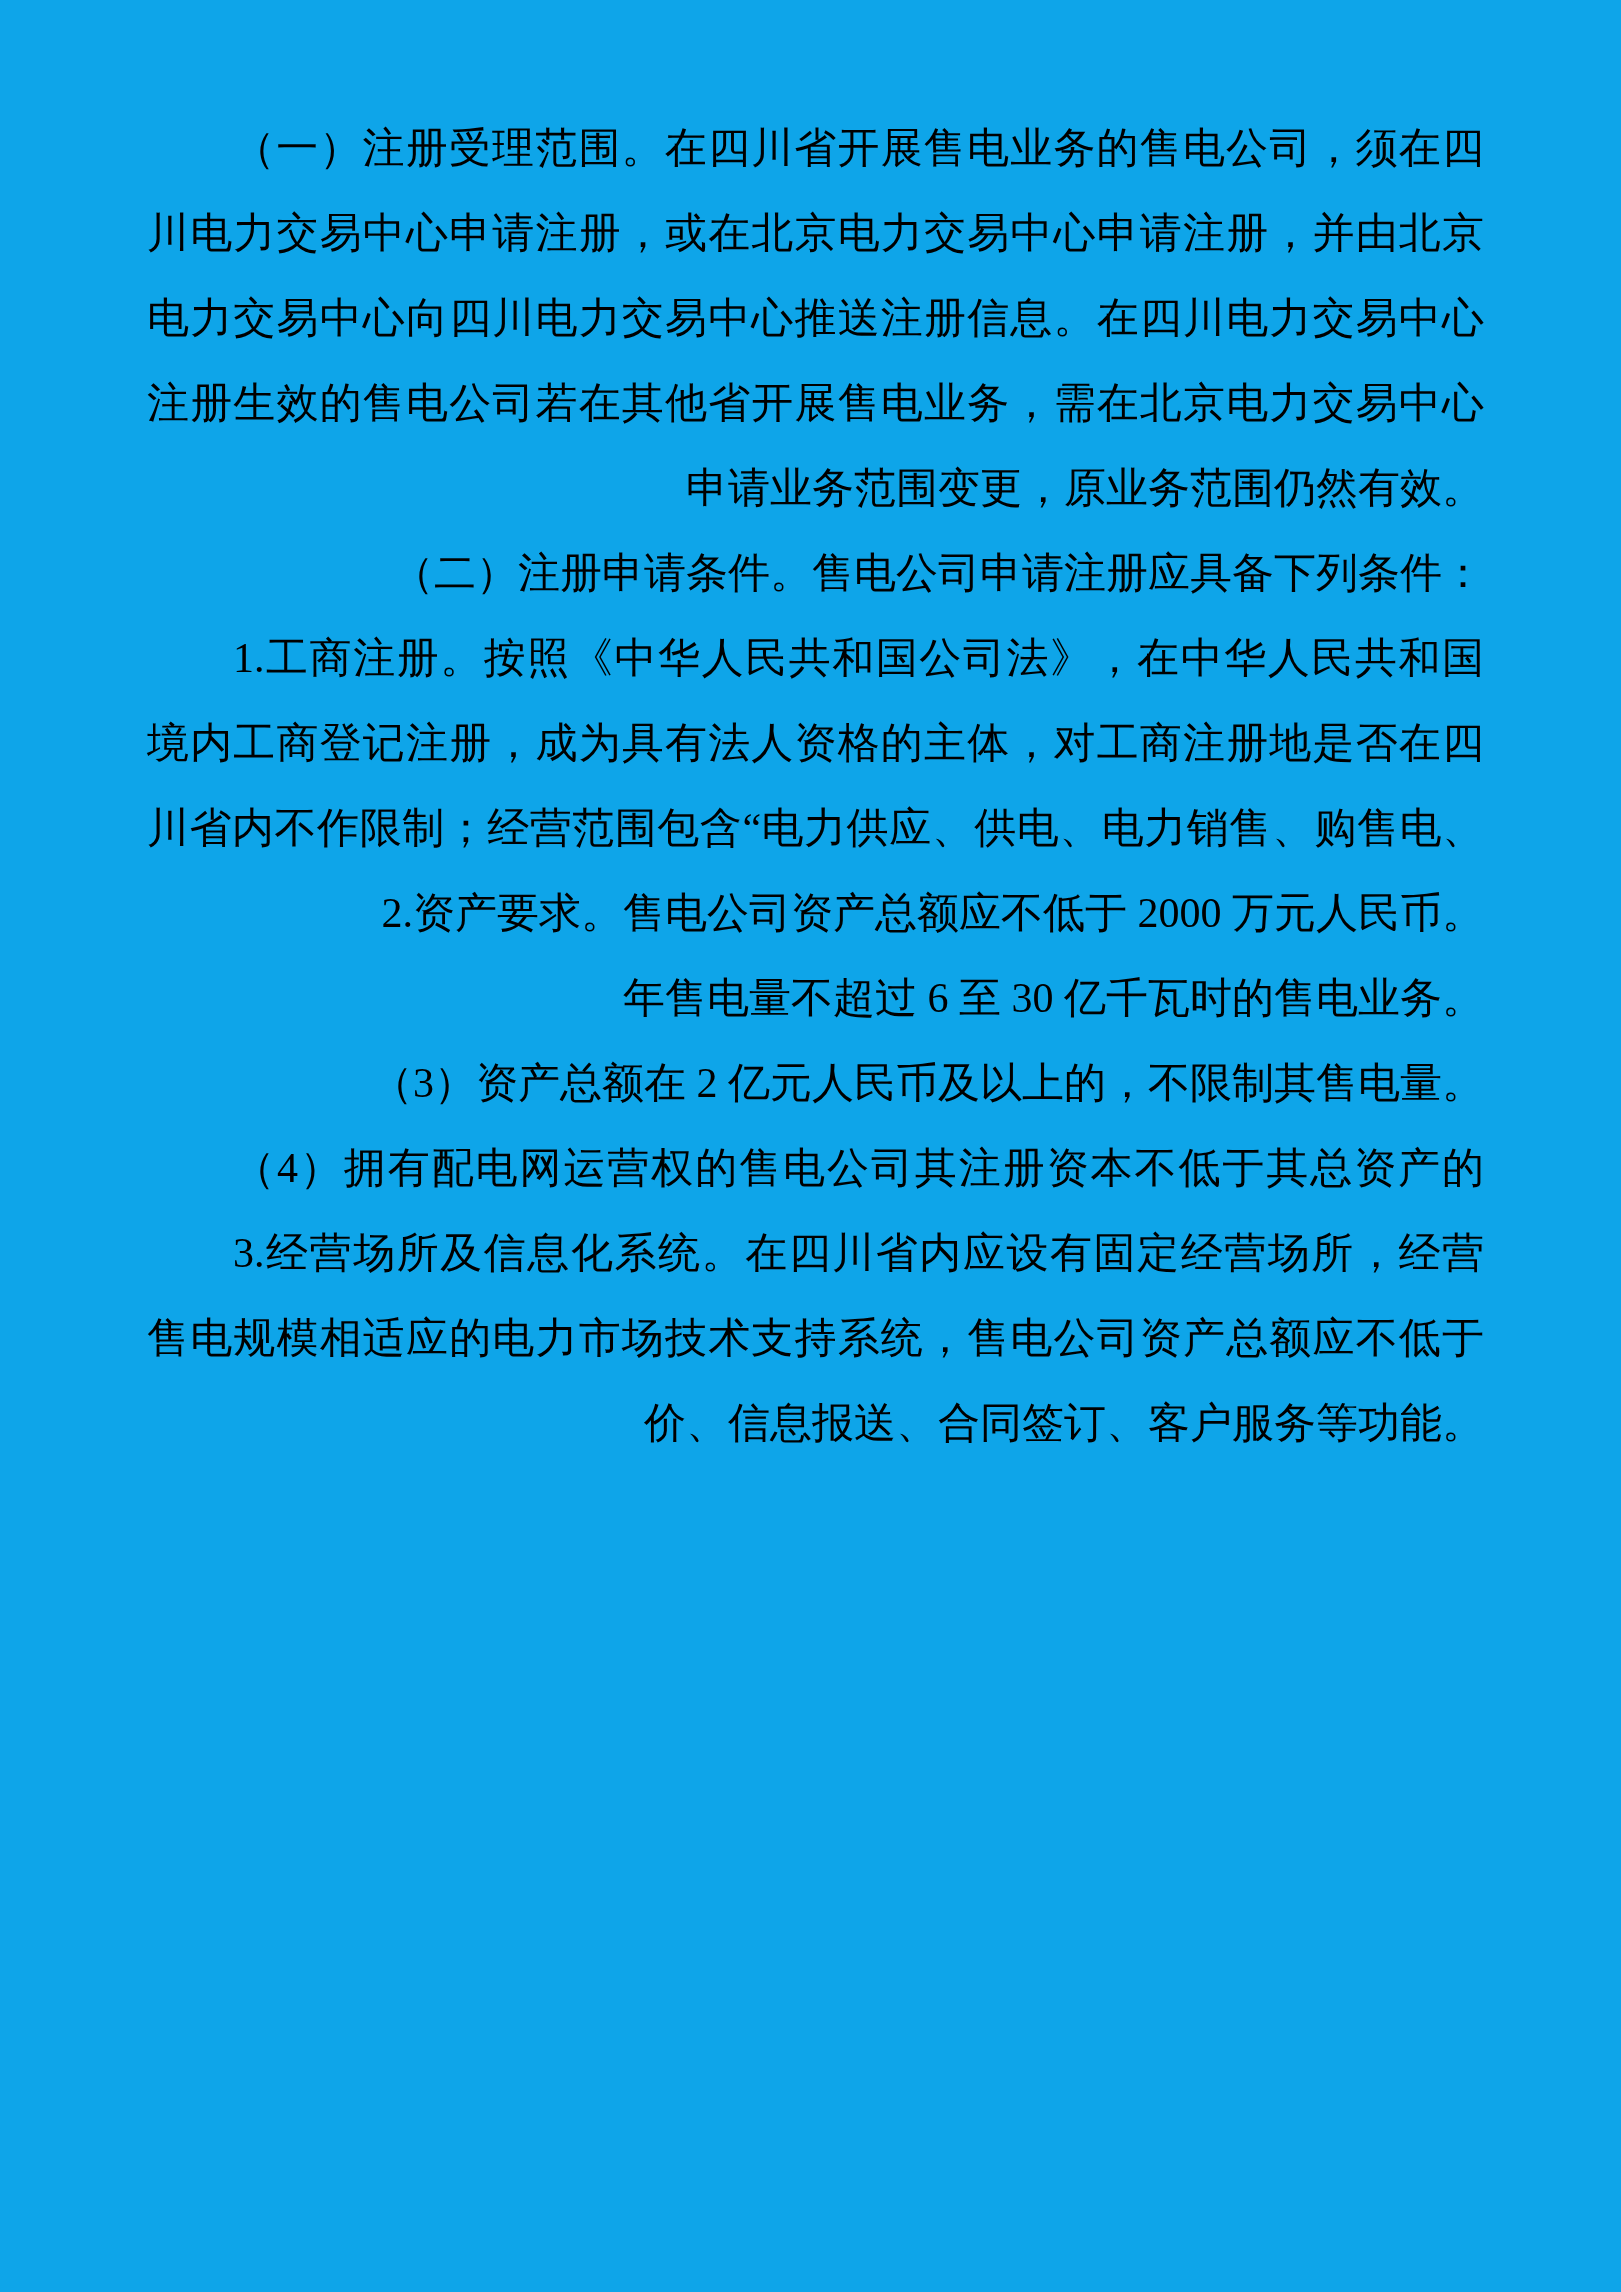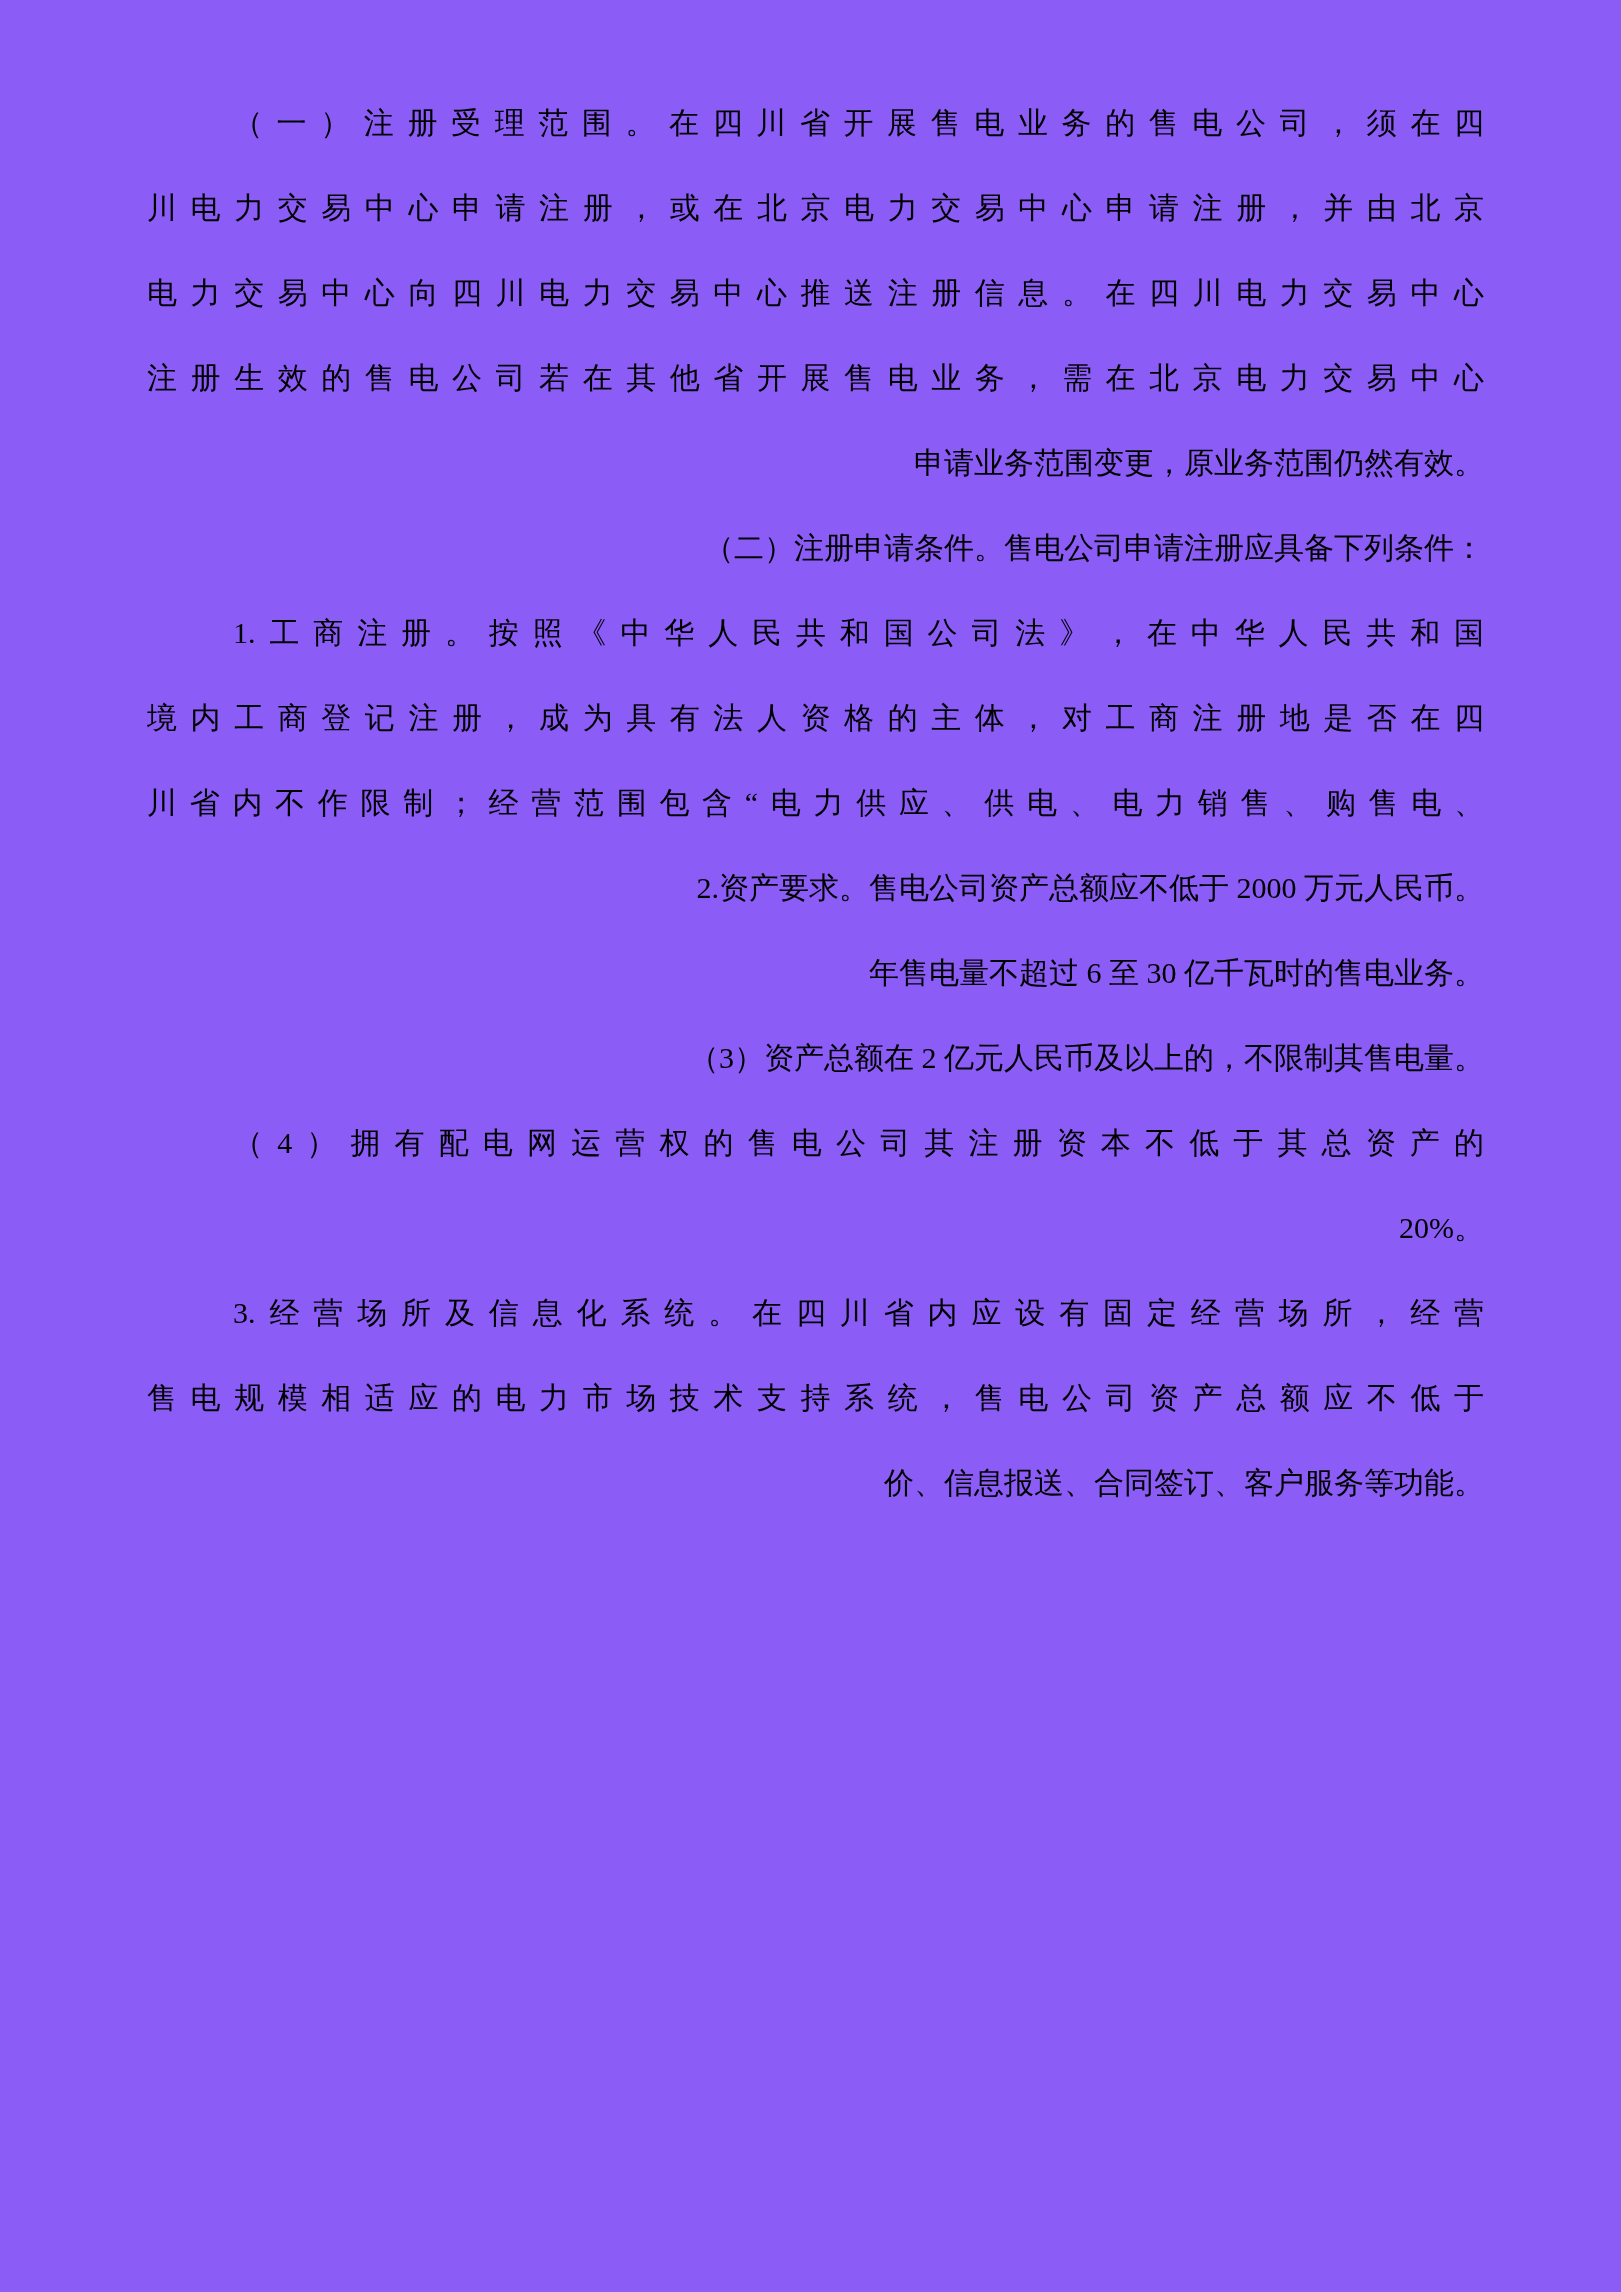--- a/index.html
+++ b/index.html
@@ -4,27 +4,27 @@
 <style>
   html, body {
     margin: 0;
     padding: 0;
     background: #ffffff;
   }
   .page {
     position: relative;
     width: 1621px;
     height: 2293px;
-    background: #8b5cf6;
+    background: #0ea5e9;
     box-sizing: border-box;
-    padding: 80px 137px 0 147px;
+    padding: 106px 137px 0 147px;
     overflow: hidden;
     color: #000000;
     font-family: "Liberation Serif", "DejaVu Serif", serif;
-    font-size: 30px;
+    font-size: 42px;
     line-height: 85px;
   }
   .paragraph {
     margin: 0;
     padding: 0;
   }
   .line {
     text-align: justify;
     text-align-last: justify;
     white-space: normal;
@@ -69,21 +69,20 @@
     <div class="line last">年售电量不超过 6 至 30 亿千瓦时的售电业务。</div>
   </div>
 
 
   <div class="paragraph">
     <div class="line last indent">（3）资产总额在 2 亿元人民币及以上的，不限制其售电量。</div>
   </div>
 
   <div class="paragraph">
     <div class="line indent">（4）拥有配电网运营权的售电公司其注册资本不低于其总资产的</div>
-    <div class="line last">20%。</div>
   </div>
 
   <div class="paragraph">
     <div class="line indent">3.经营场所及信息化系统。在四川省内应设有固定经营场所，经营</div>
     <div class="line">售电规模相适应的电力市场技术支持系统，售电公司资产总额应不低于</div>
     <div class="line last">价、信息报送、合同签订、客户服务等功能。</div>
   </div>
 
 </div>
 

